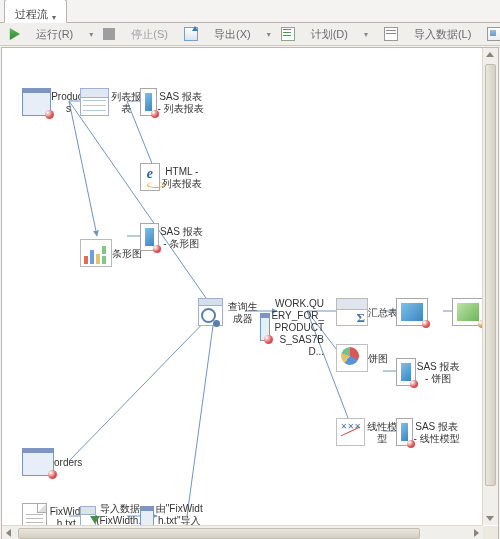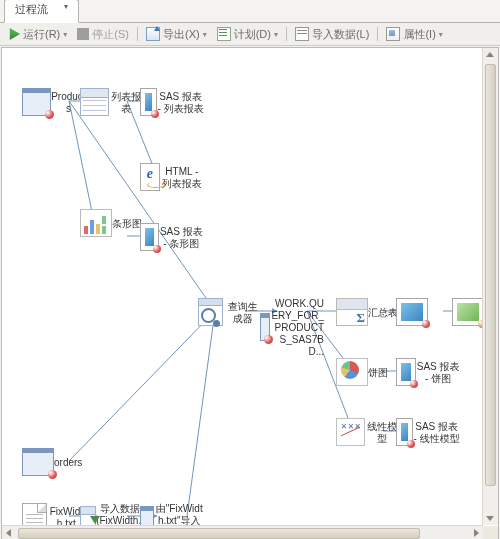--- a/index.html
+++ b/index.html
@@ -24,41 +24,41 @@
   .tab {
     height: 20px;
     padding: 2px 10px 0 10px;
     background: #fff;
     border: 1px solid #b8b4ad;
     border-bottom: 1px solid #fff;
     border-radius: 3px 3px 0 0;
     font-size: 11px;
     color: #444;
     display: flex;
-    align-items: flex-start;
-    gap: 16px;
+    align-items: flex-end;
+    gap: 4px;
     position: relative;
     top: 1px;
   }
   .tab .dd { font-size: 8px; color: #666; }
   .toolbar {
     height: 22px;
     display: flex;
     align-items: center;
     padding: 0 4px;
     gap: 2px;
     background: #f0efec;
     border-bottom: 1px solid #ccc9c2;
     font-size: 11px;
     color: #6b6b6b;
   }
   .toolbar .btn {
     display: flex;
     align-items: center;
-    gap: 3px;
+    gap: 16px;
     padding: 1px 4px;
     white-space: nowrap;
   }
   .toolbar .btn.disabled { color: #9e9e9e; }
   .toolbar .sep {
     width: 1px;
     height: 14px;
     background: #c4c0b8;
     margin: 0 2px;
   }
@@ -324,21 +324,21 @@
         <div class="label">列表报表</div>
       </div>
       <div class="node" style="left: 138px; top: 40px;">
         <div class="icon ic report"></div>
         <div class="label">SAS 报表 - 列表报表</div>
       </div>
       <div class="node" style="left: 138px; top: 115px;">
         <div class="icon ic html"></div>
         <div class="label">HTML - 列表报表</div>
       </div>
-      <div class="node" style="left: 78px; top: 161px;">
+      <div class="node" style="left: 78px; top: 191px;">
         <div class="icon ic bar"></div>
         <div class="label">条形图</div>
       </div>
       <div class="node" style="left: 138px; top: 175px;">
         <div class="icon ic report"></div>
         <div class="label">SAS 报表 - 条形图</div>
       </div>
       <div class="node" style="left: 196px; top: 250px;">
         <div class="icon ic query"></div>
         <div class="label">查询生成器</div>
@@ -351,21 +351,21 @@
         <div class="icon ic summary"></div>
         <div class="label">汇总表</div>
       </div>
       <div class="node" style="left: 394px; top: 250px;">
         <div class="icon ic report"></div>
       </div>
       <div class="node" style="left: 450px; top: 250px;">
         <div class="icon ic greenreport"></div>
         <div class="label">报表</div>
       </div>
-      <div class="node" style="left: 334px; top: 310px;">
+      <div class="node" style="left: 334px; top: 296px;">
         <div class="icon ic pie"></div>
         <div class="label">饼图</div>
       </div>
       <div class="node" style="left: 394px; top: 310px;">
         <div class="icon ic report"></div>
         <div class="label">SAS 报表 - 饼图</div>
       </div>
       <div class="node" style="left: 334px; top: 370px;">
         <div class="icon ic linear"></div>
         <div class="label">线性模型</div>

